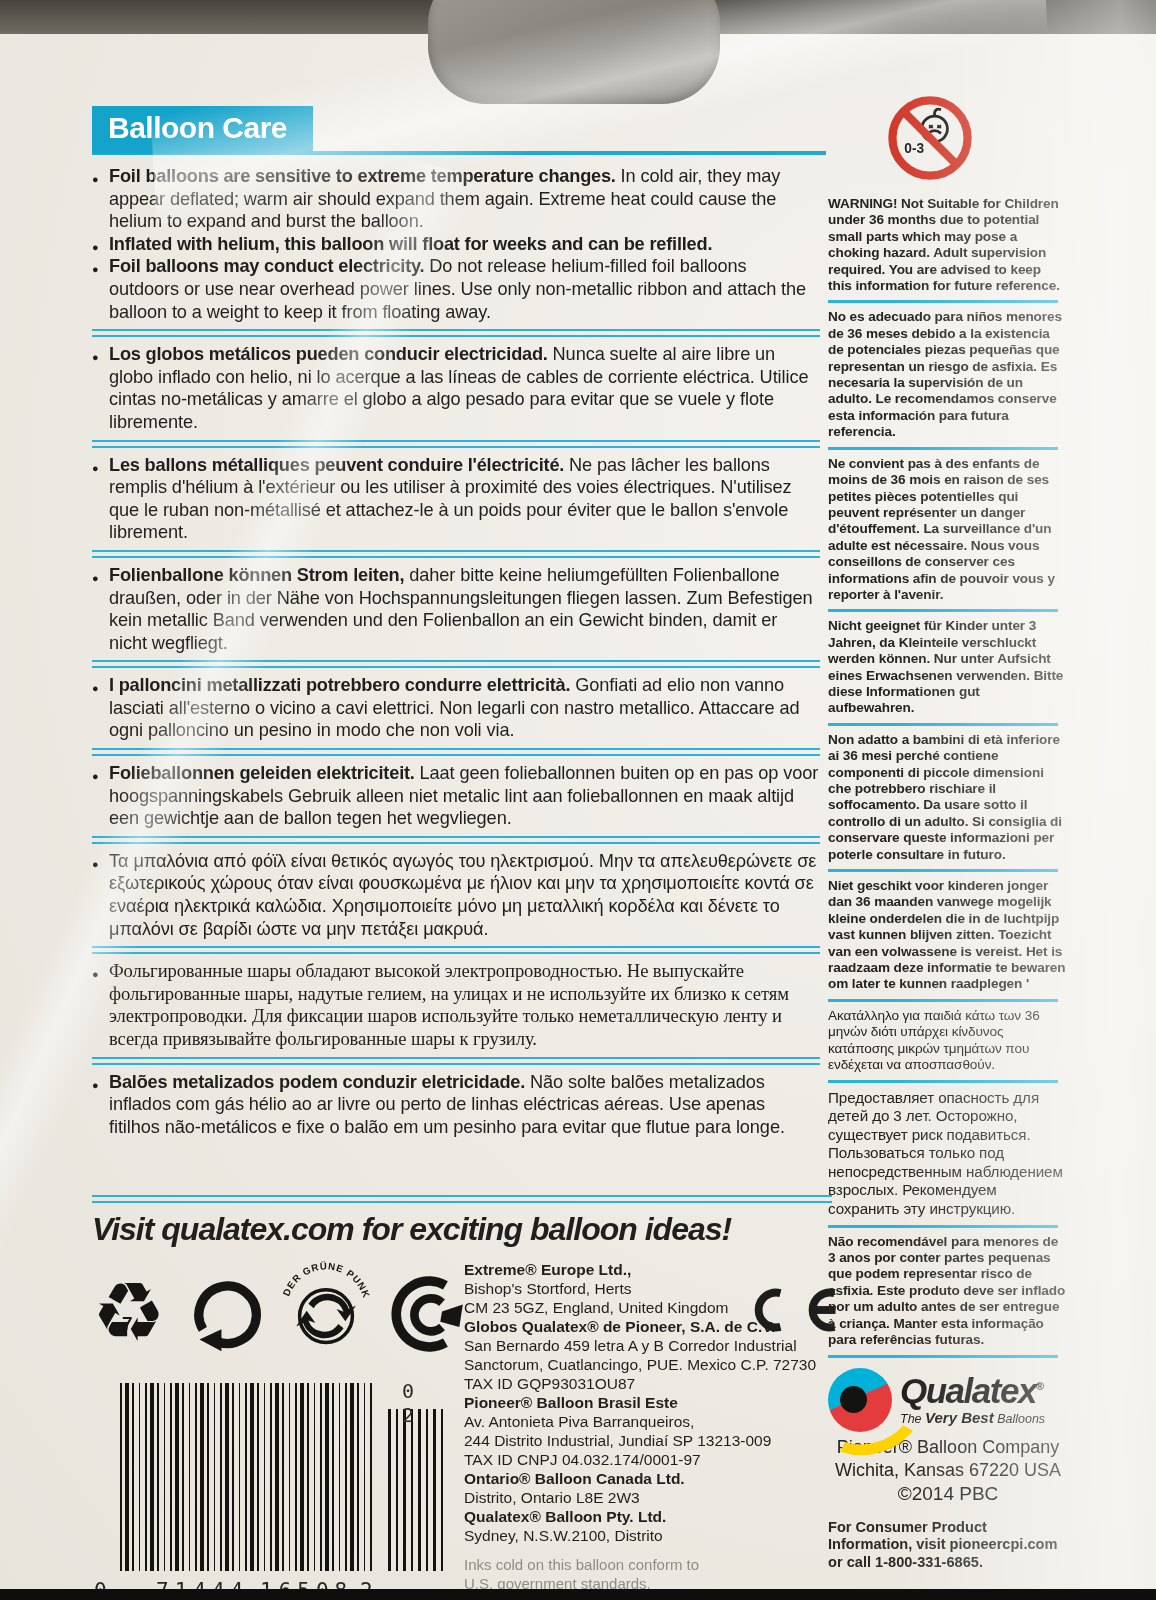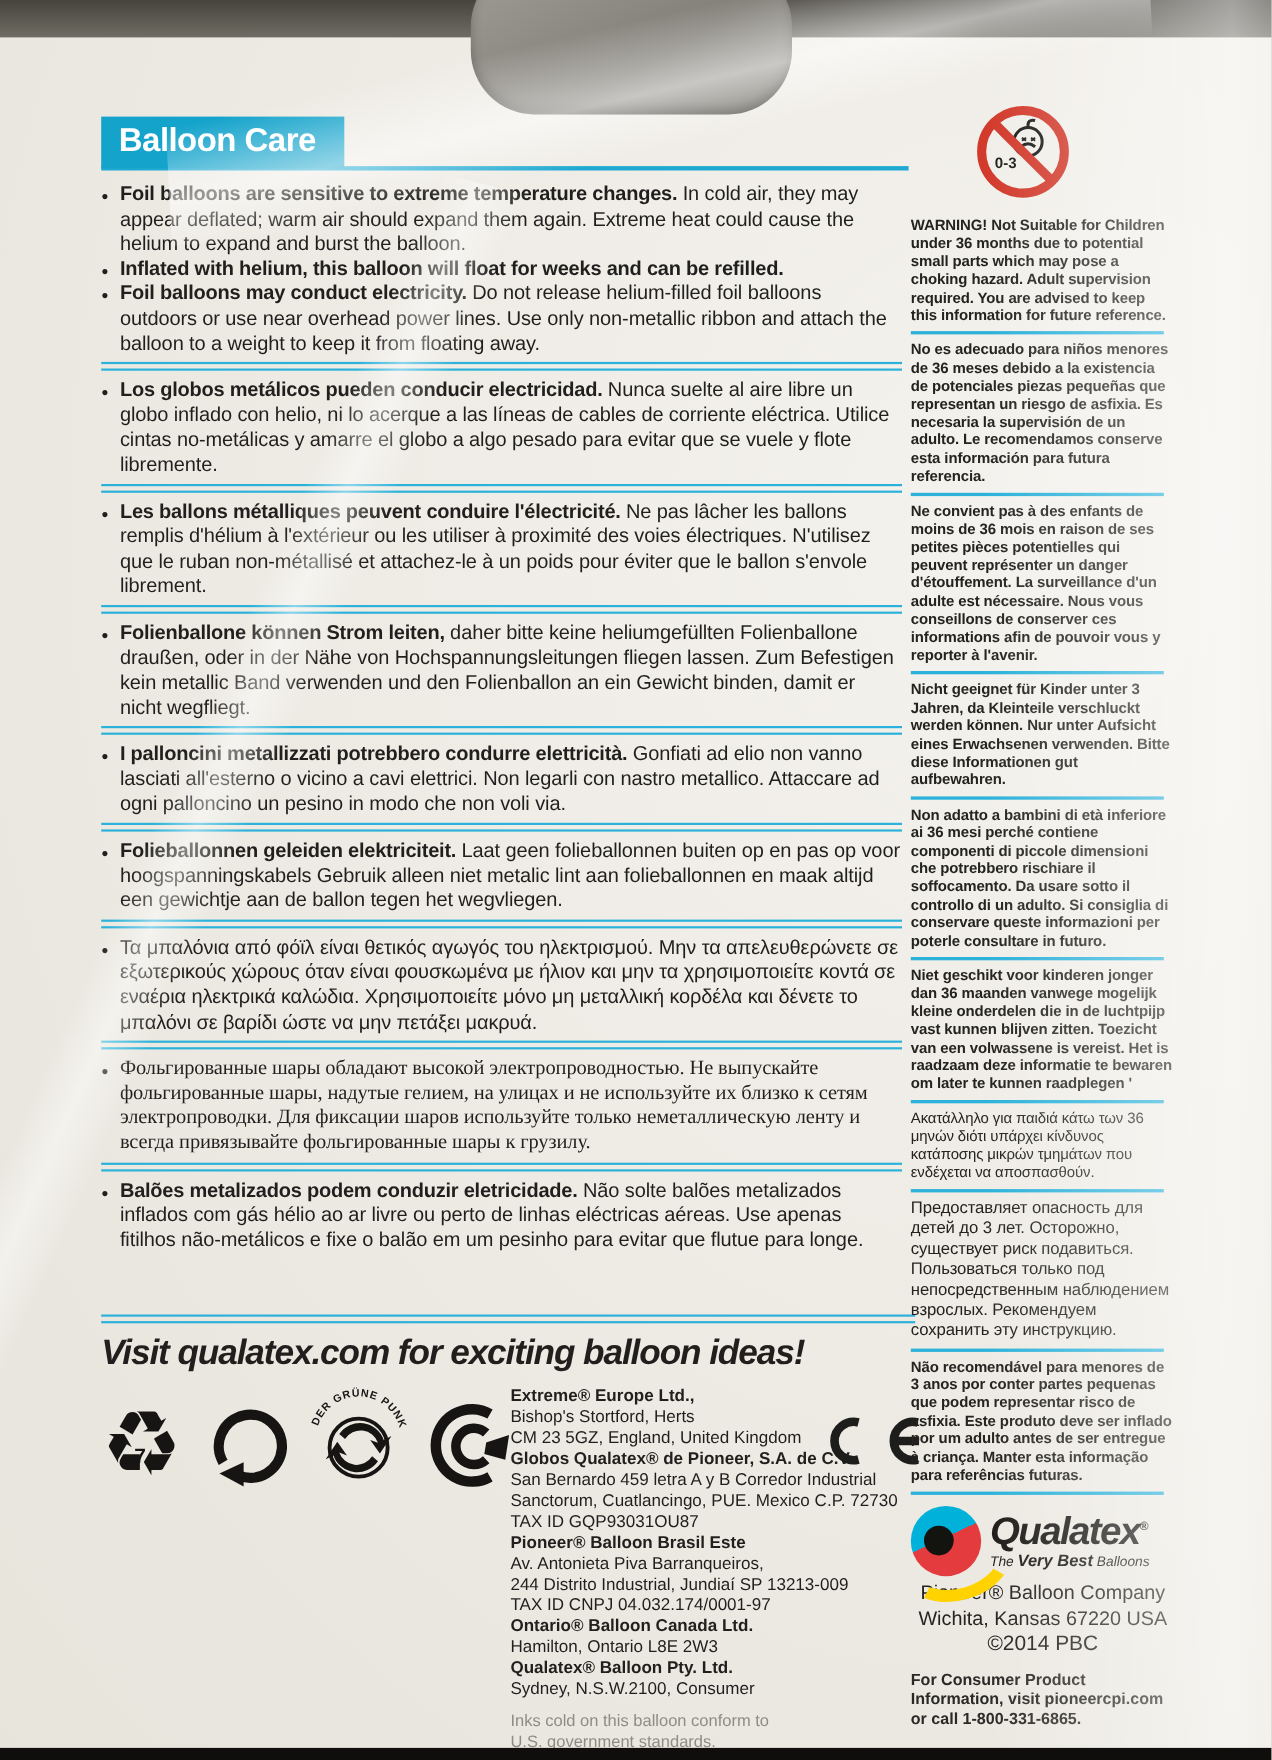--- a/index.html
+++ b/index.html
@@ -178,37 +178,46 @@
         </div>
         <div class="icon-box">
           <svg viewBox="0 0 90 90" width="78" height="78">
             <path d="M64 12 A38 38 0 1 0 64 78" fill="none" stroke="#161513" stroke-width="11"></path>
             <path d="M60 32 A19 19 0 1 0 60 60" fill="none" stroke="#161513" stroke-width="10"></path>
             <path d="M60 42 l24 -8 -4 26 -22 -6 z" fill="#161513"></path>
           </svg>
         </div>
       </div>
 
+      <div class="barcode-wrap">
+        <div class="bars"></div>
+        <div class="bars-sup"></div>
+        <span class="bc-sup">0 2</span>
+        <span class="bc-digit bc-d0">0</span>
+        <span class="bc-digit bc-d1">71444</span>
+        <span class="bc-digit bc-d2">16508</span>
+        <span class="bc-digit bc-d3">2</span>
+      </div>
 
       <div class="addresses">
         <p class="addr-name">Extreme® Europe Ltd.,</p>
         <p>Bishop's Stortford, Herts</p>
         <p>CM 23 5GZ, England, United Kingdom</p>
         <p class="addr-name">Globos Qualatex® de Pioneer, S.A. de C.V.</p>
         <p>San Bernardo 459 letra A y B Corredor Industrial</p>
         <p>Sanctorum, Cuatlancingo, PUE. Mexico C.P. 72730</p>
         <p>TAX ID GQP93031OU87</p>
         <p class="addr-name">Pioneer® Balloon Brasil Este</p>
         <p>Av. Antonieta Piva Barranqueiros,</p>
         <p>244 Distrito Industrial, Jundiaí SP 13213-009</p>
         <p>TAX ID CNPJ 04.032.174/0001-97</p>
         <p class="addr-name">Ontario® Balloon Canada Ltd.</p>
-        <p>Hamilton, Ontario L8E 2W3</p>
+        <p>Distrito, Ontario L8E 2W3</p>
         <p class="addr-name">Qualatex® Balloon Pty. Ltd.</p>
-        <p>Sydney, N.S.W.2100, Consumer</p>
+        <p>Sydney, N.S.W.2100, Distrito</p>
         <div class="fine-print">
           <p>Inks cold on this balloon conform to</p>
           <p>U.S. government standards.</p>
           <p>Printed, manufactured, and packaged in the USA.</p>
         </div>
       </div>
 
       <div class="ce">
         <svg viewBox="0 0 178 84" width="100" height="48">
           <path d="M72 12 A31 31 0 1 0 72 72" fill="none" stroke="#1d1d1b" stroke-width="14"></path>

